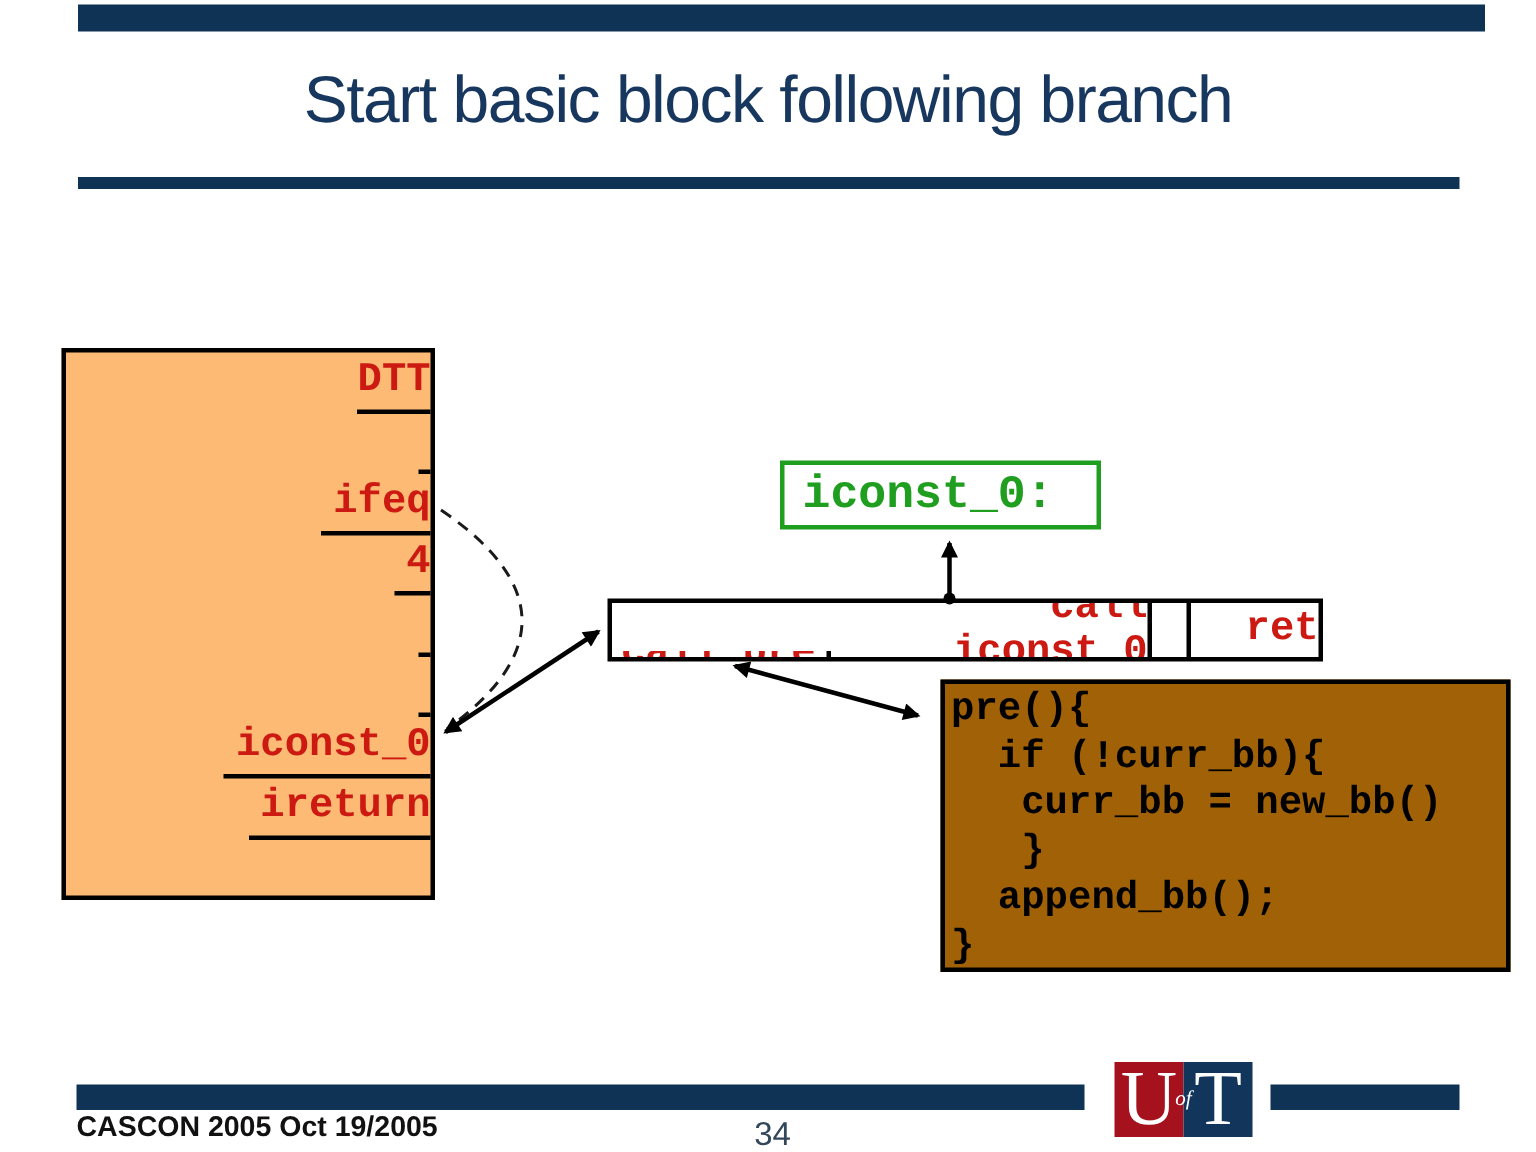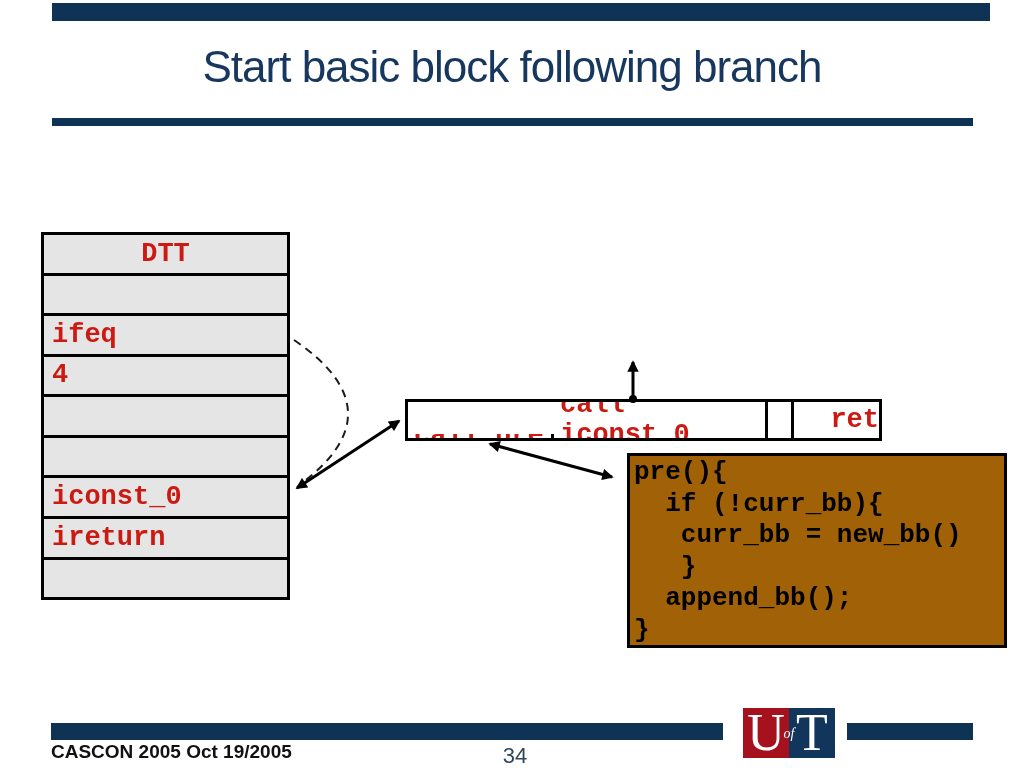--- a/index.html
+++ b/index.html
@@ -16,22 +16,22 @@
     position:absolute; left:0; top:42px; width:100%;
     text-align:center; font-size:44px; font-weight:400;
     color:#17375e; letter-spacing:-1px;
   }
 
   .mono { font-family:"Liberation Mono","DejaVu Sans Mono",monospace; font-weight:bold; }
 
   
   .dtt {
     position:absolute; left:41px; top:232px; width:249px; height:368px;
-    border:3px solid #000; background:#e5e5e5;
-    display:flex; flex-direction:column;
+    border:3px solid #000; background:#fdba74;
+    display:flex; flex-direction:column;align-items:flex-end;
   }
   .dtt-row {
     flex:1; display:flex; align-items:center; padding-left:8px;
     border-bottom:3px solid #000;
     font-size:27px; color:#cc1a12;
   }
   .dtt-row:last-child { border-bottom:none; }
   .dtt-row.header { justify-content:center; padding-left:0; }
 
   
@@ -46,21 +46,21 @@
   .instr {
     position:absolute; left:405px; top:399px; width:477px; height:42px;
     border:3px solid #000; background:#fff; display:flex;
   }
   .instr-cell {
     border-right:3px solid #000; display:flex; align-items:center;
     font-size:27px; color:#cc1a12; padding-left:6px; overflow:hidden;
   }
   .instr-cell:last-child { border-right:none; }
   .instr-cell.c0 { width:146px;margin-top:32px; }
-  .instr-cell.c1 { width:214px; }
+  .instr-cell.c1 { width:214px;text-align:right; }
   .instr-cell.c2 { width:26px; padding-left:0; }
   .instr-cell.c3 { flex:1; justify-content:flex-end; padding-left:0;border-radius:11px; }
 
   
   .code-box {
     position:absolute; left:627px; top:453px; width:380px; height:195px;
     border:3px solid #000; background:#a16207;
     font-size:26px; line-height:31.5px; color:#000;
     padding:1px 0 0 4px;
   }
@@ -127,20 +127,23 @@
         <span>iconst_0</span>
       </div>
     <div class="dtt-row">
         <span>ireturn</span>
       </div>
     <div class="dtt-row">
         <span></span>
       </div>
   </div>
 
+  <div class="green-box mono">
+    <span>iconst_0:</span>
+  </div>
 
   <div class="instr mono">
     <div class="instr-cell c0">
         <span>call pre</span>
       </div>
     <div class="instr-cell c1">
         <span>call iconst_0</span>
       </div>
     <div class="instr-cell c2">
         <span></span>

